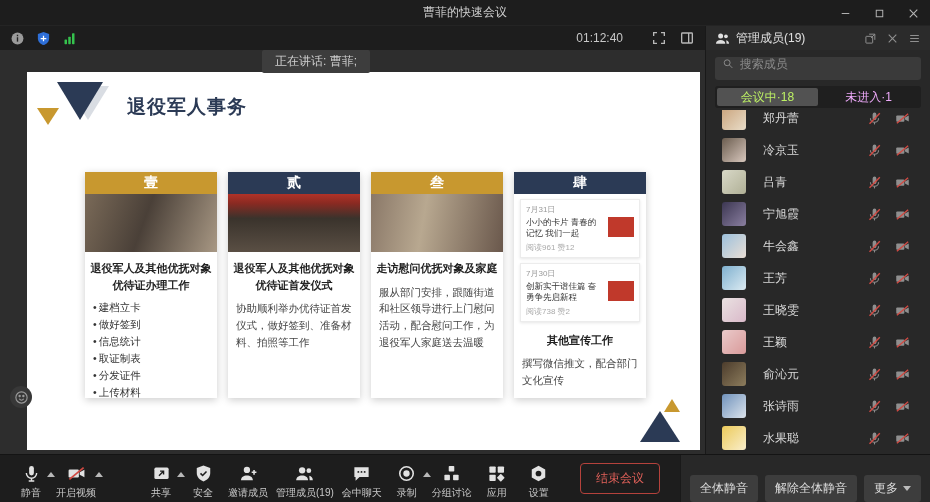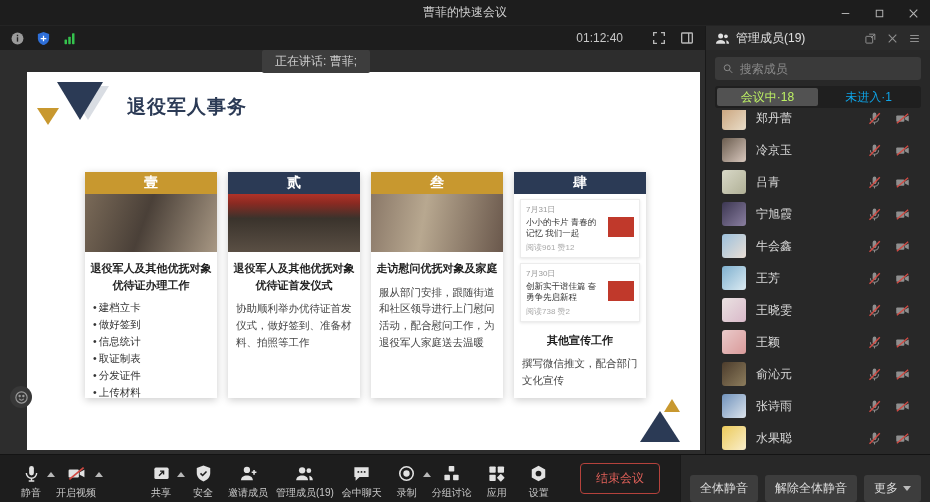--- a/index.html
+++ b/index.html
@@ -72,32 +72,32 @@
   .emoji-btn svg{width:15px;height:15px;}
 
   
   .panel-col{width:225px;background:#282828;border-left:1px solid #191919;display:flex;flex-direction:column;}
   .panel-header{height:24px;display:flex;align-items:center;padding:0 9px;gap:6px;font-size:12px;color:#e0e0e0;background:#2b2b2b;}
   .panel-header .picon{width:15px;height:15px;display:flex;color:#e0e0e0;}
   .panel-header .picon svg{width:100%;height:100%;}
   .panel-header .ph-right{margin-left:auto;display:flex;gap:9px;color:#909090;}
   .panel-header .ph-right .picon{width:13px;height:13px;color:#909090;}
 
-  .search-wrap{margin:7px 9px 0;height:23px;background:#3a3a3a;border-radius:3px;display:flex;align-items:center;padding:0 7px;gap:6px;color:#8a8a8a;}
+  .search-wrap{margin:7px 9px 0;height:23px;background:#3a3a3a;border-radius:3px;display:flex;align-items:flex-start;padding:0 7px;gap:6px;color:#8a8a8a;}
   .search-wrap .picon{width:13px;height:13px;display:flex;}
   .search-wrap .picon svg{width:100%;height:100%;}
   .search-input{background:transparent;border:none;outline:none;color:#ddd;font-size:12px;width:100%;font-family:inherit;}
   .search-input::placeholder{color:#8a8a8a;}
 
   .tabs{margin:6px 9px 0;background:#1f1f1f;border-radius:3px;display:flex;padding:2px;height:22px;}
-  .tab{flex:1;display:flex;align-items:center;justify-content:center;font-size:12px;color:#0ea5e9;border-radius:2px;}
+  .tab{flex:1;display:flex;align-items:center;justify-content:center;font-size:12px;color:#f0abfc;border-radius:2px;}
   .tab.active{background:#525252;color:#bef264;}
 
   .member-list{flex:1;overflow:hidden;margin-top:2px;}
-  .member-row{height:32px;display:flex;align-items:center;padding:0 20px 0 16px;gap:10px;}
+  .member-row{height:32px;display:flex;align-items:center;padding:0 20px 0 16px;gap:17px;}
   .member-row:nth-of-type(1){margin-top:-8px;}
   .avatar{width:24px;height:24px;border-radius:3px;flex:none;}
   .member-name{flex:1;font-size:12px;color:#dadada;white-space:nowrap;overflow:hidden;}
   .row-icons{display:flex;gap:13px;color:#8f8f8f;}
   .row-icons .picon{width:15px;height:15px;display:flex;}
   .row-icons .picon svg{width:100%;height:100%;}
 
   
   .bottombar{height:48px;display:flex;border-top:1px solid #141414;}
   .toolbar{width:705px;background:#1d1d1d;display:flex;align-items:center;padding:0 10px;}

